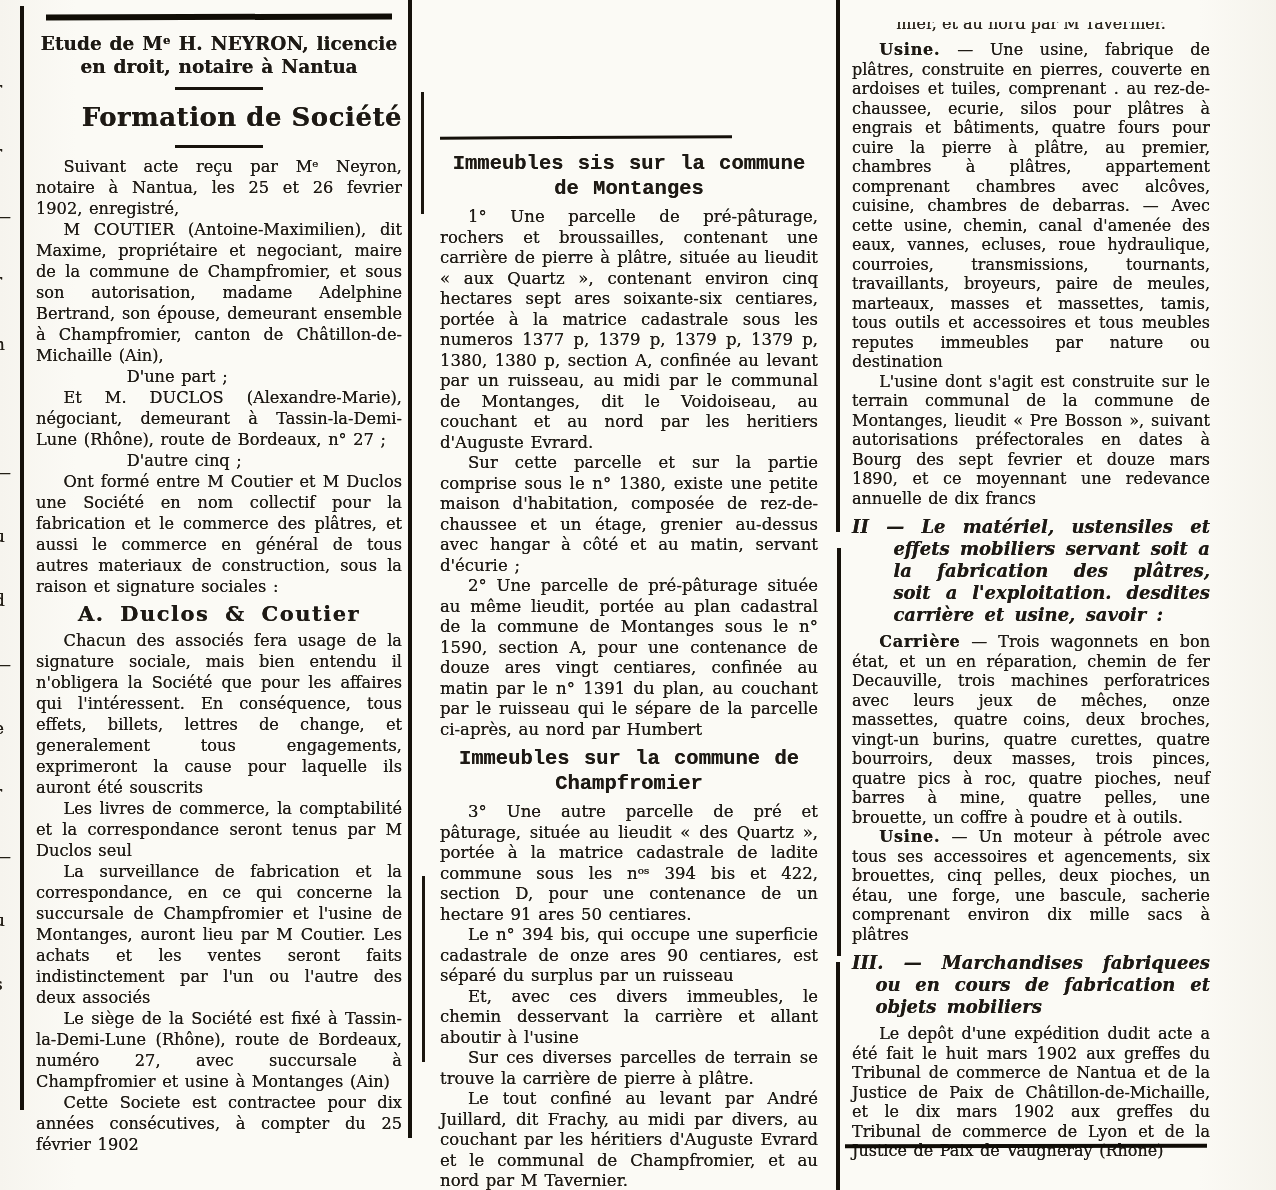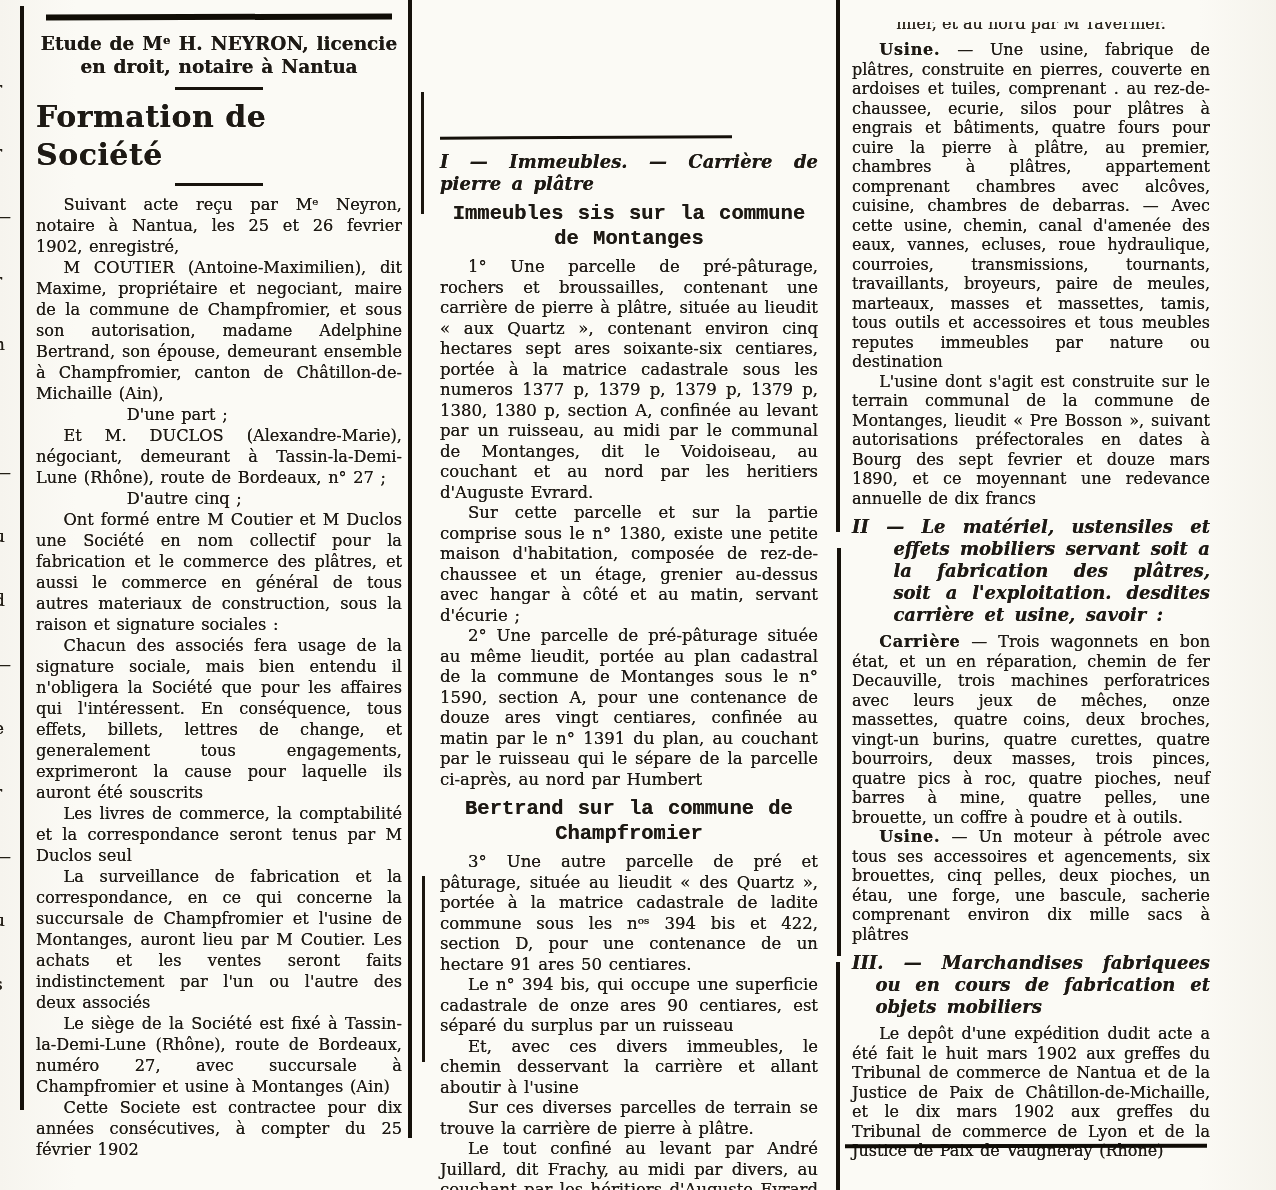--- a/index.html
+++ b/index.html
@@ -21,21 +21,21 @@
   .col { position:absolute; }
   .col1 { left:36px;  top:8px;   width:366px; font-size:16.2px; line-height:21px; }
   .col2 { left:440px; top:136px; width:378px; font-size:16.5px; line-height:20.5px; }
   .col3 { left:852px; top:22px;  width:358px; font-size:16px;   line-height:19.5px; }
 
   .col p { margin:0; text-align:justify; text-indent:1.7em; word-spacing:1.5px; }
 
   .topbar { height:6px; background:#100d06; margin:6px 10px 12px 10px; transform:rotate(-0.2deg); }
   .masthead { font-weight:bold; text-align:center !important; text-indent:0 !important; font-size:18.5px; line-height:23px; }
   .smallrule { height:3px; background:#17130c; width:88px; margin:9px auto 8px auto; }
-  .title { font-size:30px; font-weight:bold; text-align:left; margin:6px 0 4px 0; line-height:38px; letter-spacing:0.5px; }
+  .title { font-size:26px; font-weight:bold; text-align:right; margin:6px 0 4px 0; line-height:38px; letter-spacing:0.5px; }
   .partline { text-align:right; text-indent:5.6em !important; }
   .firm { text-align:center; font-size:21px; font-weight:bold; margin:3px 0 3px 0; line-height:27px; word-spacing:7px; letter-spacing:1.5px; }
 
   .toprule2 { height:3px; background:#14100a; width:292px; margin:0 0 12px 0; transform:rotate(-0.25deg); }
   .ital-head { font-style:italic; font-size:18px; line-height:22px; margin:0 0 6px 0; text-align:justify; text-indent:0 !important; word-spacing:4px; }
   .subhead { text-align:center !important; text-indent:0 !important; font-size:20.5px; font-weight:bold; line-height:25px; margin:6px 0 6px 0; word-spacing:2px;font-family:Liberation Mono, monospace; }
 
   .hang2 { padding-left:2.3em; text-indent:-2.3em !important; margin:8px 0 6px 0; }
   .hang3 { padding-left:1.3em; text-indent:-1.3em !important; margin:8px 0 6px 0; }
   .lead { font-weight:bold; letter-spacing:0.8px; }
@@ -80,36 +80,36 @@
     <p class="masthead">Etude de Mᵉ H. NEYRON, licencie en droit, notaire à Nantua</p>
     <div class="smallrule"></div>
     <h1 class="title">Formation de Société</h1>
     <div class="smallrule"></div>
     <p>Suivant acte reçu par Mᵉ Neyron, notaire à Nantua, les 25 et 26 fevrier 1902, enregistré,</p>
     <p>M COUTIER (Antoine-Maximilien), dit Maxime, propriétaire et negociant, maire de la commune de Champfromier, et sous son autorisation, madame Adelphine Bertrand, son épouse, demeurant ensemble à Champfromier, canton de Châtillon-de-Michaille (Ain),</p>
     <p class="partline">D'une part ;</p>
     <p>Et M. DUCLOS (Alexandre-Marie), négociant, demeurant à Tassin-la-Demi-Lune (Rhône), route de Bordeaux, n° 27 ;</p>
     <p class="partline">D'autre cinq ;</p>
     <p>Ont formé entre M Coutier et M Duclos une Société en nom collectif pour la fabrication et le commerce des plâtres, et aussi le commerce en général de tous autres materiaux de construction, sous la raison et signature sociales :</p>
+    <h2 class="firm">A. Duclos &amp; Coutier</h2>
     <p>Chacun des associés fera usage de la signature sociale, mais bien entendu il n'obligera la Société que pour les affaires qui l'intéressent. En conséquence, tous effets, billets, lettres de change, et generalement tous engagements, exprimeront la cause pour laquelle ils auront été souscrits</p>
     <p>Les livres de commerce, la comptabilité et la correspondance seront tenus par M Duclos seul</p>
     <p>La surveillance de fabrication et la correspondance, en ce qui concerne la succursale de Champfromier et l'usine de Montanges, auront lieu par M Coutier. Les achats et les ventes seront faits indistinctement par l'un ou l'autre des deux associés</p>
     <p>Le siège de la Société est fixé à Tassin-la-Demi-Lune (Rhône), route de Bordeaux, numéro 27, avec succursale à Champfromier et usine à Montanges (Ain)</p>
     <p>Cette Societe est contractee pour dix années consécutives, à compter du 25 février 1902</p>
 
   </div>
 
   <div class="col col2">
     <div class="toprule2"></div>
-    <h3 class="ital-head">I — Immeubles. — Carrière de pierre a plâtre</h3>
     <h2 class="subhead">Immeubles sis sur la commune de Montanges</h2>
     <p>1° Une parcelle de pré-pâturage, rochers et broussailles, contenant une carrière de pierre à plâtre, située au lieudit « aux Quartz », contenant environ cinq hectares sept ares soixante-six centiares, portée à la matrice cadastrale sous les numeros 1377 p, 1379 p, 1379 p, 1379 p, 1380, 1380 p, section A, confinée au levant par un ruisseau, au midi par le communal de Montanges, dit le Voidoiseau, au couchant et au nord par les heritiers d'Auguste Evrard.</p>
     <p>Sur cette parcelle et sur la partie comprise sous le n° 1380, existe une petite maison d'habitation, composée de rez-de-chaussee et un étage, grenier au-dessus avec hangar à côté et au matin, servant d'écurie ;</p>
     <p>2° Une parcelle de pré-pâturage située au même lieudit, portée au plan cadastral de la commune de Montanges sous le n° 1590, section A, pour une contenance de douze ares vingt centiares, confinée au matin par le n° 1391 du plan, au couchant par le ruisseau qui le sépare de la parcelle ci-après, au nord par Humbert</p>
-    <h2 class="subhead">Bertrand sur la commune de Champfromier</h2>
+    <h2 class="subhead">Immeubles sur la commune de Champfromier</h2>
     <p>3° Une autre parcelle de pré et pâturage, située au lieudit « des Quartz », portée à la matrice cadastrale de ladite commune sous les nᵒˢ 394 bis et 422, section D, pour une contenance de un hectare 91 ares 50 centiares.</p>
     <p>Le n° 394 bis, qui occupe une superficie cadastrale de onze ares 90 centiares, est séparé du surplus par un ruisseau</p>
     <p>Et, avec ces divers immeubles, le chemin desservant la carrière et allant aboutir à l'usine</p>
     <p>Sur ces diverses parcelles de terrain se trouve la carrière de pierre à plâtre.</p>
     <p>Le tout confiné au levant par André Juillard, dit Frachy, au midi par divers, au couchant par les héritiers d'Auguste Evrard et le communal de Champfromier, et au nord par M Tavernier.</p>
 
   </div>
 
   <div class="col col3">
     <div class="clip-top">

